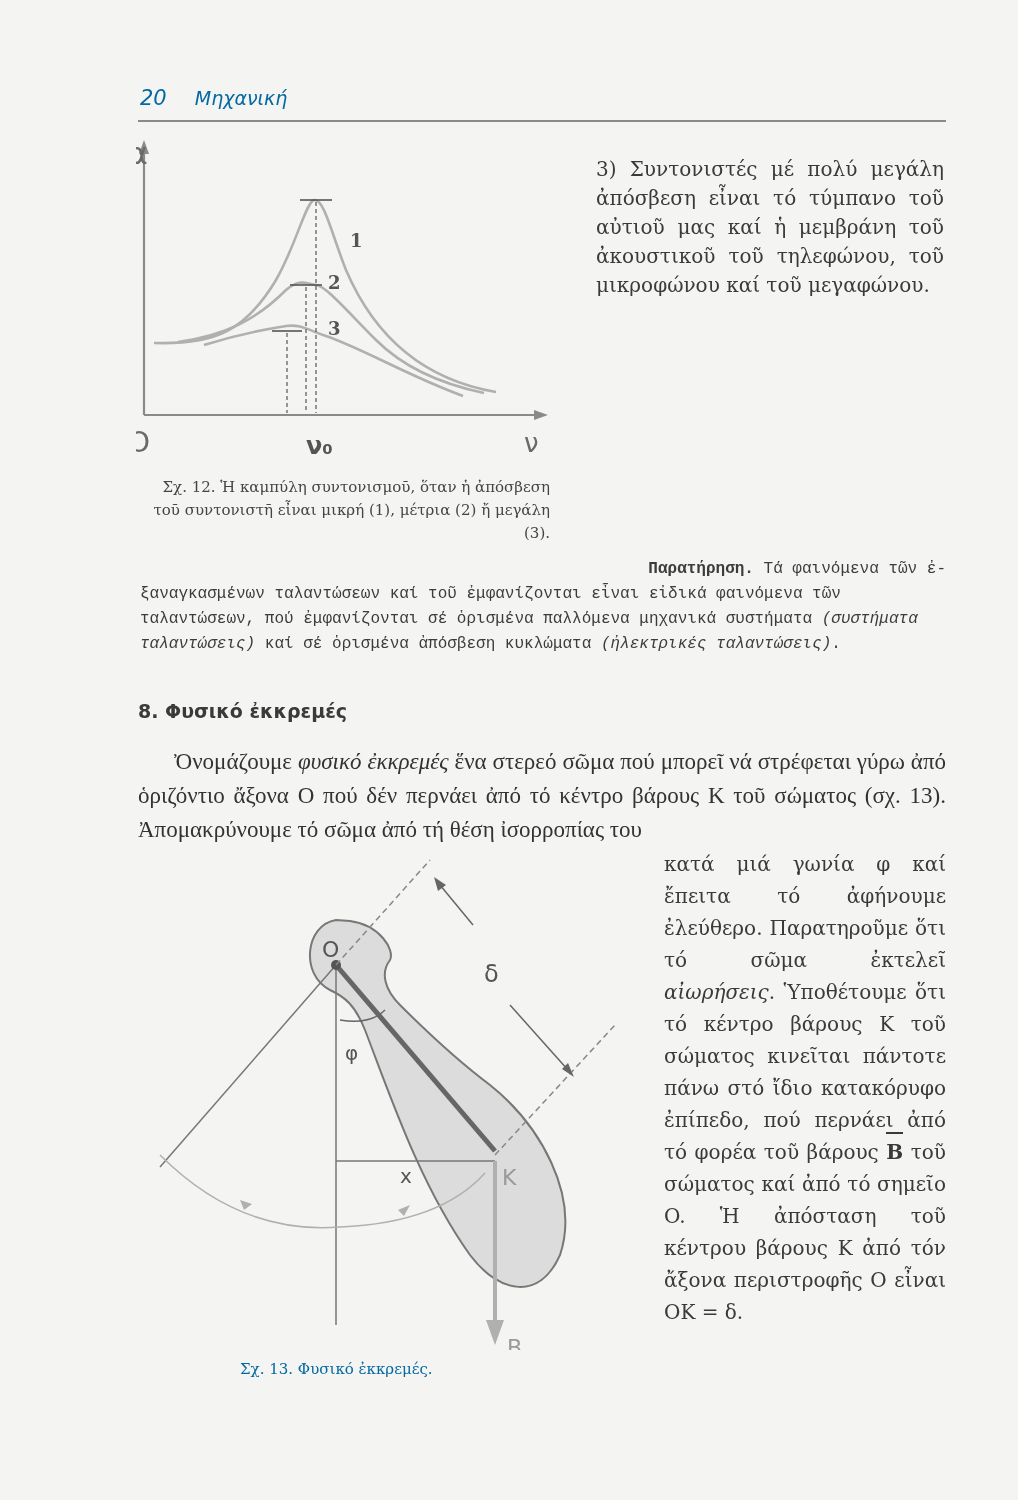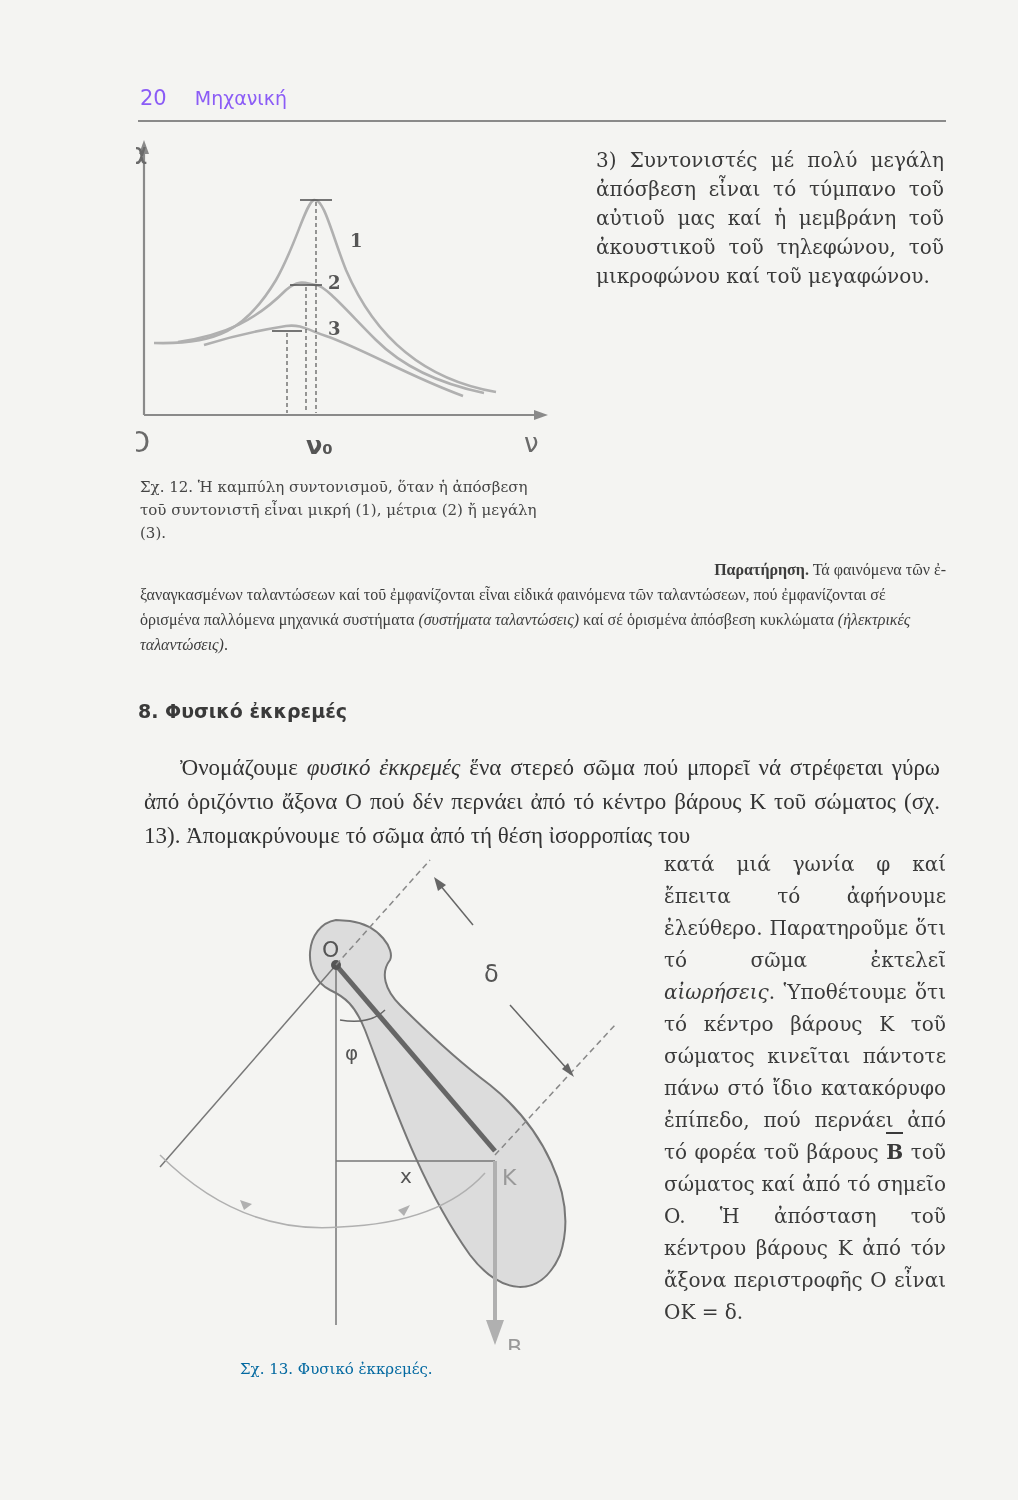--- a/index.html
+++ b/index.html
@@ -1,33 +1,33 @@
 <!DOCTYPE html>
 <html><head>
 <meta charset="utf-8">
 <style>
   html, body { margin:0; padding:0; }
   body {
     width:1018px; height:1500px; background:#f4f4f2; position:relative; overflow:hidden;
     font-family:"DejaVu Serif", serif; color:#3a3a3a;
   }
-  .header { position:absolute; left:140px; top:86px; font-family:"DejaVu Sans", sans-serif; font-size:19px; color:#8b5cf6; }
+  .header { position:absolute; left:140px; top:86px; font-family:"DejaVu Sans", sans-serif; font-size:19px; color:#0369a1;font-style:italic; }
   .header .num { margin-right:22px; font-size:21px; }
   .rule { position:absolute; left:138px; top:120px; width:808px; height:2px; background:#8a8a8a; }
-  .col-right { position:absolute; left:596px; top:146px; width:348px; font-size:20px; line-height:29px; text-align:justify; }
+  .col-right { position:absolute; left:596px; top:155px; width:348px; font-size:20px; line-height:29px; text-align:justify; }
   .col-right p { margin:0; }
   .fig12 { position:absolute; left:136px; top:140px; width:440px; height:330px; }
-  .cap12 { position:absolute; left:140px; top:476px; width:410px; font-size:15px; line-height:23px; text-align:left; color:#454545; }
-  .note { position:absolute; left:140px; top:557px; width:806px; font-family:Liberation Serif, serif; font-size:16px; line-height:25px; color:#3c3c3c; }
+  .cap12 { position:absolute; left:140px; top:476px; width:410px; font-size:15px; line-height:23px; text-align:right; color:#454545; }
+  .note { position:absolute; left:140px; top:557px; width:806px; font-family:Liberation Mono, monospace; font-size:16px; line-height:25px; color:#3c3c3c; }
   .note .lead { display:block; text-align:right; }
   .note b { font-weight:bold; }
   .note i { font-style:italic; }
   .section-title { position:absolute; left:138px; top:700px; font-family:"DejaVu Sans", sans-serif; font-weight:bold; font-size:19px; color:#3a3a3a; }
   .body-text { position:absolute; left:138px; top:745px; width:808px; font-family:"Liberation Serif", serif; font-size:23px; line-height:34px; text-align:justify; color:#333; }
-  .body-text p { margin:6px; text-indent:36px; }
+  .body-text p { margin:0; text-indent:36px; }
   .body-text i { font-style:italic; }
   .col-right2 { position:absolute; left:664px; top:848px; width:282px; font-size:20px; line-height:32px; text-align:justify; color:#3a3a3a; }
   .col-right2 p { margin:0; }
   .col-right2 .indent { text-indent:20px; }
   .fig13 { position:absolute; left:140px; top:855px; width:500px; height:495px; }
   .cap13 { position:absolute; left:240px; top:1360px; width:300px; font-size:15px; color:#0369a1; }
   .vec { position:relative; display:inline-block; }
   .vec::before { content:""; position:absolute; left:0; right:0; top:-4px; height:2px; background:#3a3a3a; }
 </style>
 </head>

